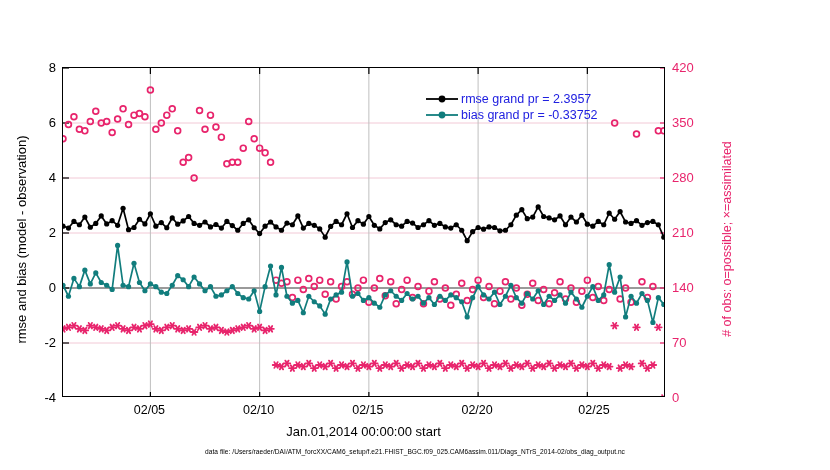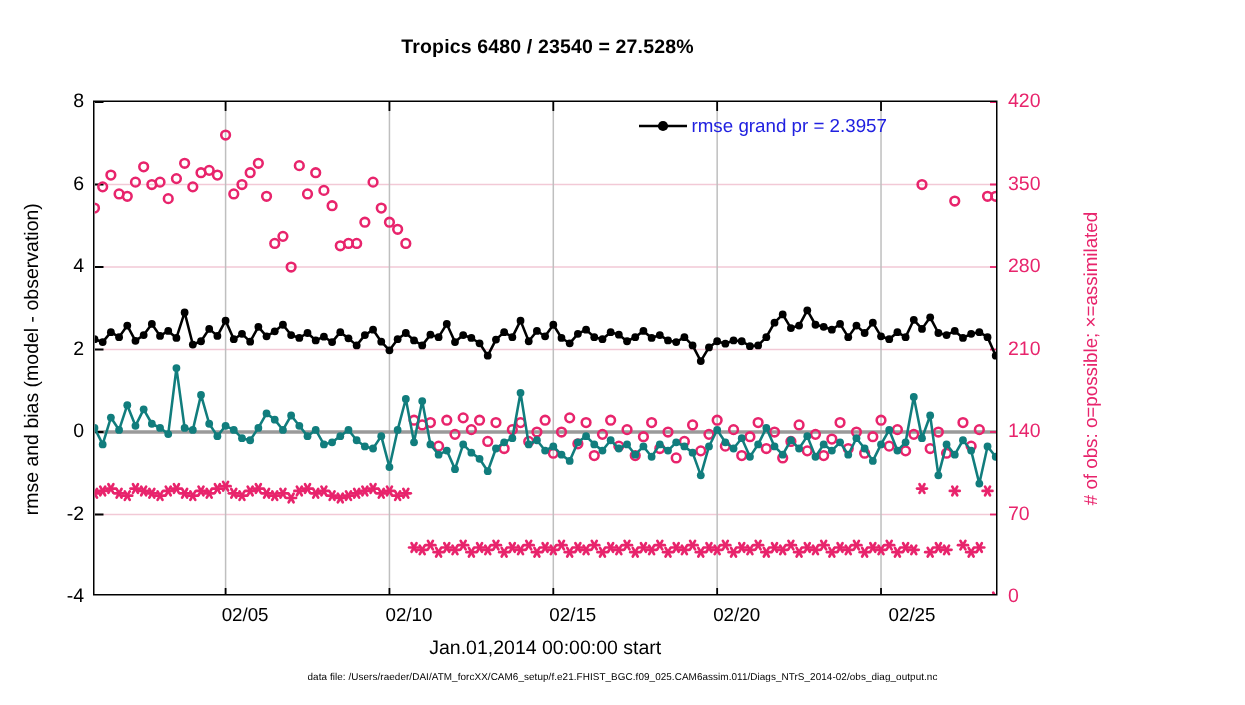--- a/index.html
+++ b/index.html
@@ -21,46 +21,45 @@
 
   
   .ytick{position:absolute;right:0;font-size:13px;color:#000;text-align:right;
          transform:translateY(-50%);white-space:nowrap;}
   #yleft-ticks{position:absolute;left:18px;top:67px;width:38px;height:330px;}
   .ytick-r{position:absolute;left:0;font-size:13px;color:#E8246C;text-align:center;
            transform:translateY(-50%);white-space:nowrap;}
   #yright-ticks{position:absolute;left:672px;top:67px;width:46px;height:330px;}
 
   .xtick{position:absolute;top:403px;font-size:12.5px;color:#000;
-         transform:translateX(-50%);white-space:nowrap;margin-left:14px;}
+         transform:translateX(-50%);white-space:nowrap;}
 
   #ylabel-left{position:absolute;left:-129px;top:232px;width:300px;text-align:center;
      transform:rotate(-90deg);font-size:13px;color:#000;white-space:nowrap;}
   #ylabel-right{position:absolute;left:577px;top:232px;width:300px;text-align:center;
      transform:rotate(-90deg);font-size:12.5px;color:#E8246C;white-space:nowrap;}
 
   #xlabel{position:absolute;left:62px;top:424px;width:603px;text-align:center;
           font-size:13px;color:#000;}
 
   #footer{position:absolute;left:0;top:448px;width:830px;text-align:center;
           font-size:6.6px;color:#000;letter-spacing:.05px;}
 
   
-  #legend{position:absolute;left:425px;top:76px;}
+  #legend{position:absolute;left:425px;top:91px;}
   .leg-row{display:flex;align-items:center;height:16px;}
   .leg-sym{width:34px;height:14px;flex:0 0 34px;}
   .leg-txt{font-size:12.5px;color:#2020E0;margin-left:2px;white-space:nowrap;}
 </style>
 </head>
 <body>
 
 <div id="page">
 
   <div class="title-block">
-    <div class="title-line">Tropics 6480 / 23540 = 27.528%</div>
   </div>
 
   <div id="plot">
     <div id="canvasWrap">
       <svg class="layer" id="svg-grid" width="603" height="330">
           <line x1="0" y1="275" x2="603" y2="275" stroke="#F2C9D6" stroke-width="1"></line>
           <line x1="0" y1="220" x2="603" y2="220" stroke="#F2C9D6" stroke-width="1"></line>
           <line x1="0" y1="165" x2="603" y2="165" stroke="#F2C9D6" stroke-width="1"></line>
           <line x1="0" y1="110" x2="603" y2="110" stroke="#F2C9D6" stroke-width="1"></line>
           <line x1="0" y1="55" x2="603" y2="55" stroke="#F2C9D6" stroke-width="1"></line>
@@ -1023,16 +1022,23 @@
   <div id="xlabel">Jan.01,2014 00:00:00 start</div>
 
   <div id="legend">
     <div class="leg-row">
       <svg class="leg-sym" viewBox="0 0 34 14">
         <line x1="1" y1="7" x2="33" y2="7" stroke="#000000" stroke-width="1.8"></line>
         <circle cx="17" cy="7" r="3.4" fill="#000000"></circle>
       </svg>
       <span class="leg-txt">rmse grand pr = 2.3957</span>
     </div>
+    <div class="leg-row">
+      <svg class="leg-sym" viewBox="0 0 34 14">
+        <line x1="1" y1="7" x2="33" y2="7" stroke="#117D7D" stroke-width="1.8"></line>
+        <circle cx="17" cy="7" r="3.4" fill="#117D7D"></circle>
+      </svg>
+      <span class="leg-txt">bias grand pr = -0.33752</span>
+    </div>
   </div>
 
   <div id="footer">data file: /Users/raeder/DAI/ATM_forcXX/CAM6_setup/f.e21.FHIST_BGC.f09_025.CAM6assim.011/Diags_NTrS_2014-02/obs_diag_output.nc</div>
 </div>
 
 </body></html>

